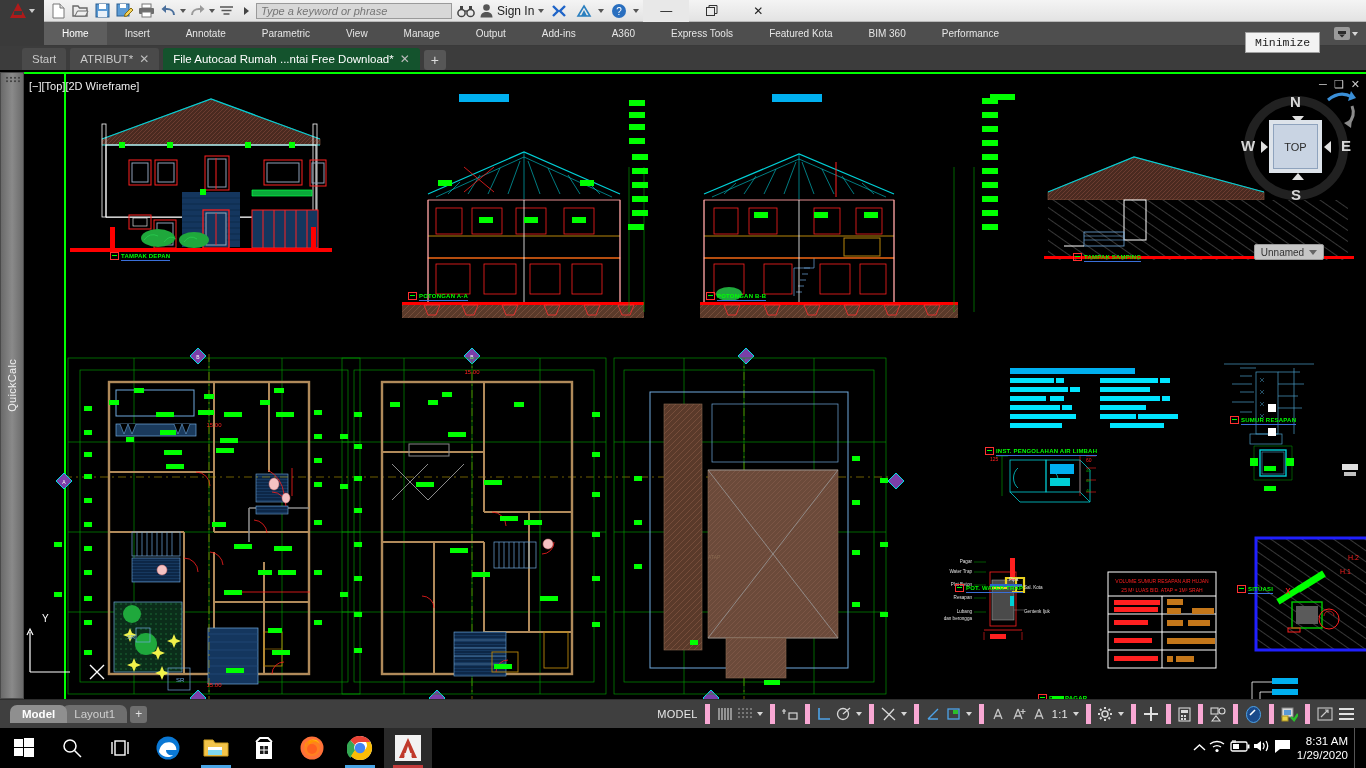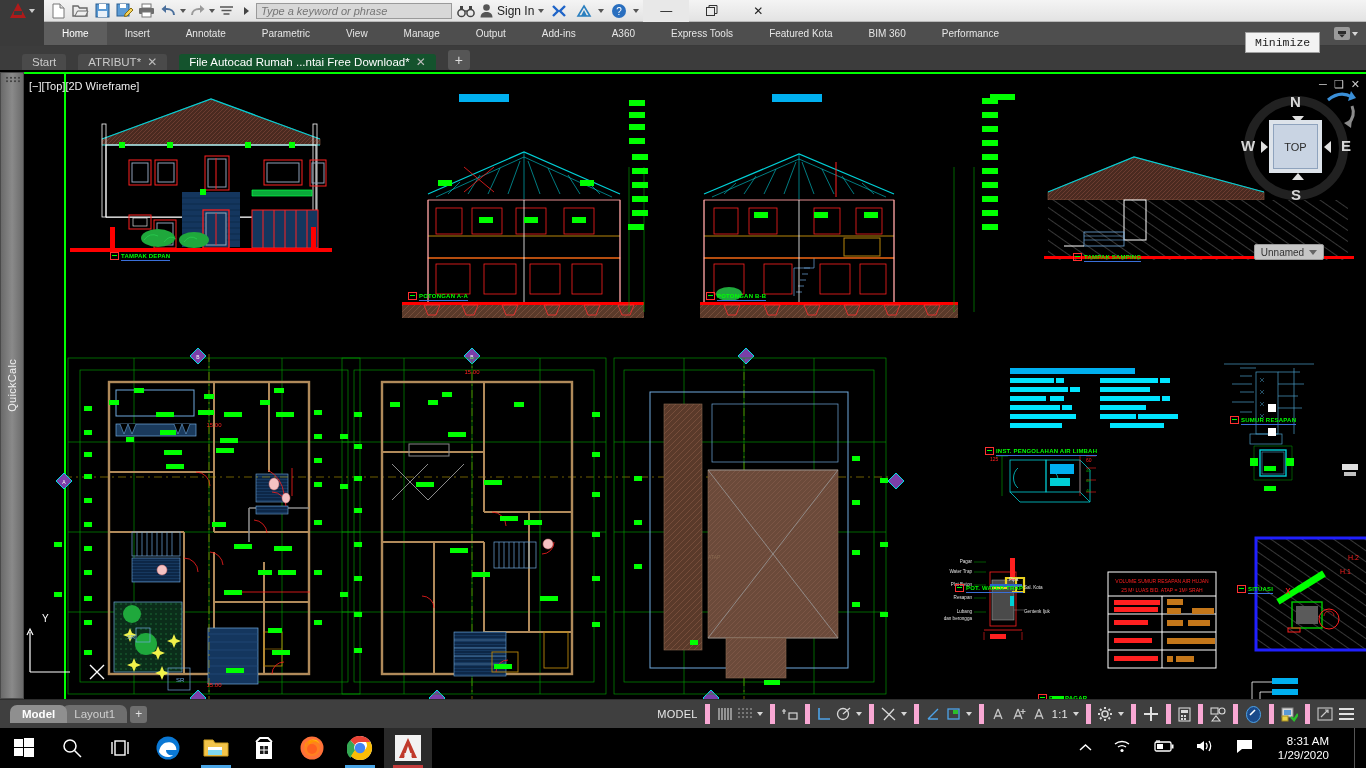--- a/index.html
+++ b/index.html
@@ -97,23 +97,23 @@
     width: 16px; height: 13px; background: #9a9a9a; border-radius: 2px;
     display: flex; align-items: center; justify-content: center;
   }
 
   
   .filetabs {
     position: absolute; left: 0; top: 46px; width: 1366px; height: 24px;
     background: #3c3c3c; display: flex; align-items: flex-end;
   }
   .ftab {
-    height: 16px; display: flex; align-items: center; gap: 6px;
+    height: 22px; display: flex; align-items: center; gap: 6px;
     padding: 0 10px; font-size: 11.5px; color: #c9c9c9;
-    background: #4a4a4a; margin-right: 12px;
+    background: #4a4a4a; margin-right: 4px;
     border-radius: 3px 3px 0 0; white-space: nowrap;
   }
   .ftab.active { background: #14532d; color: #fff; }
   .ftab .x { font-size: 12px; color: #bdbdbd; }
   .ftab-plus {
     width: 22px; height: 20px; background: #565656; border-radius: 3px;
     display: flex; align-items: center; justify-content: center;
     font-size: 14px; color: #ddd;
   }
 
@@ -231,21 +231,21 @@
   .tb-item.running::after {
     content: ""; position: absolute; bottom: 0; left: 9px; width: 30px;
     height: 3px; background: #49a5e6;
   }
   .tb-item.active { background: #2a2a2a; }
   .tb-item.active::after {
     content: ""; position: absolute; bottom: 0; left: 9px; width: 30px;
     height: 3px; background: #c23b3b;
   }
   .tray {
-    margin-left: auto; display: flex; align-items: center; gap: 21px;
+    margin-left: auto; display: flex; align-items: center; gap: 2px;
     padding-right: 6px; height: 40px;
   }
   .clock {
     font-size: 11.5px; color: #fff; line-height: 14px; text-align: right;
     padding: 0 4px;
   }
   .show-desktop { width: 6px; height: 40px; border-left: 1px solid #555; }
 
   
   .tooltip {

